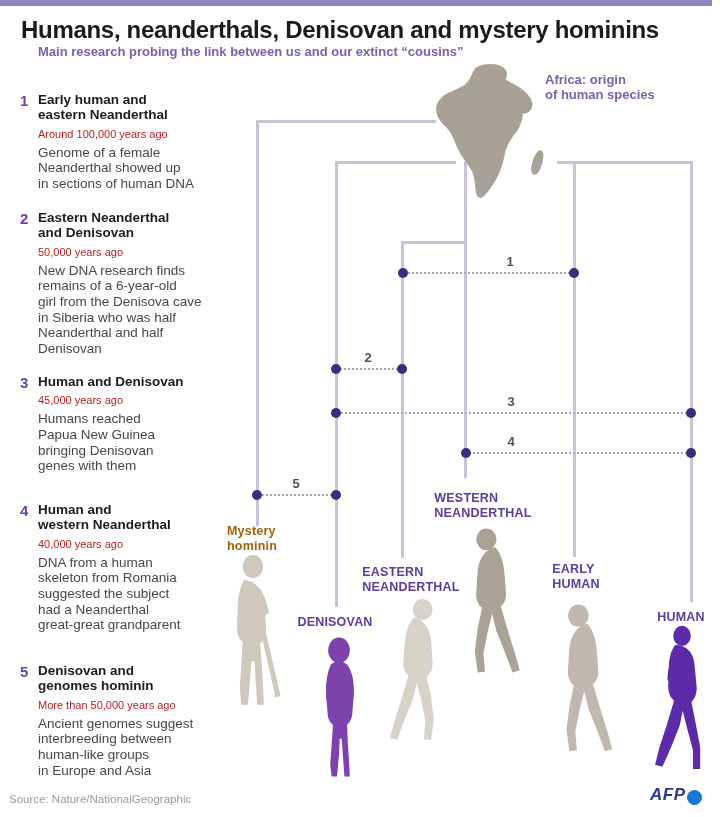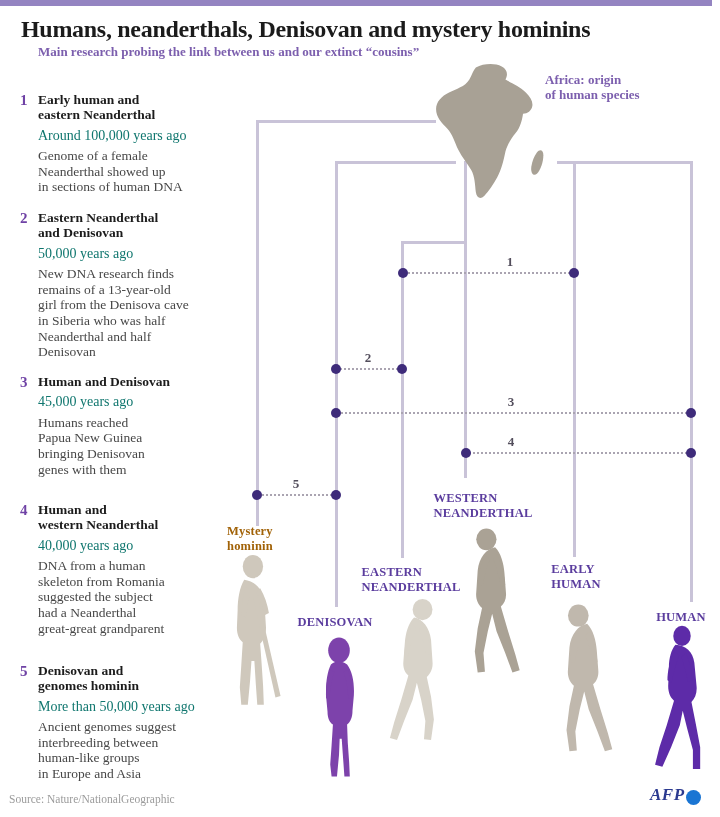--- a/index.html
+++ b/index.html
@@ -1,37 +1,37 @@
 <!DOCTYPE html>
 <html><head>
 <meta charset="utf-8">
 <style>
   * { margin:0; padding:0; box-sizing:border-box; }
   html,body { background:#ffffff; }
   .page {
     position:relative; width:712px; height:817px; overflow:hidden;
     background:#ffffff;
-    font-family:Liberation Serif, serif;
+    font-family:Liberation Sans, sans-serif;
   }
   .topbar { position:absolute; left:0; top:0; width:720px; height:6px; background:#9484c1; }
 
   .title {
     position:absolute; left:21px; top:16px; width:690px;
     font-size:24px; font-weight:700; color:#1b1b1b; letter-spacing:-0.3px;
   }
   .subtitle {
     position:absolute; left:22px; top:44px; width:600px;
     font-size:13px; font-weight:700; color:#7c5fae;padding-left:16px;
   }
 
   
   .event { position:absolute; left:20px; width:210px; display:flex; }
   .ev-num { width:18px; flex:0 0 18px; font-size:15px; font-weight:700; color:#6f42a5; }
   .ev-heading { font-size:13.5px; font-weight:700; color:#1c1c1c; line-height:1.13; white-space:pre-line; }
-  .ev-when { margin-top:5px; font-size:14px; color:#0f766e; line-height:1.1; }
+  .ev-when { margin-top:5px; font-size:11px; color:#b91c1c; line-height:1.1; }
   .ev-desc { margin-top:5px; font-size:13.5px; color:#474747; line-height:1.16; white-space:pre-line; }
 
   
   .vline, .hline { position:absolute; background:#c9c3d8; }
   .vline { width:3px; }
   .hline { height:3px; }
   .dotline { position:absolute; border-top:2px dotted #aaa4b1; height:0; }
   .dot { position:absolute; width:10px; height:10px; border-radius:50%; background:#3e2b7a; }
   .linknum { position:absolute; transform:translateX(-50%); font-size:13px; font-weight:700; color:#534e5c; }
 
@@ -85,21 +85,21 @@
 in sections of human DNA</div>
     </div>
   </div>
   <div class="event" style="top:210px">
     <span class="ev-num">2</span>
     <div class="ev-body">
       <div class="ev-heading">Eastern Neanderthal
 and Denisovan</div>
       <div class="ev-when">50,000 years ago</div>
       <div class="ev-desc">New DNA research finds
-remains of a 13-year-old
+remains of a 6-year-old
 girl from the Denisova cave
 in Siberia who was half
 Neanderthal and half
 Denisovan</div>
     </div>
   </div>
   <div class="event" style="top:374px">
     <span class="ev-num">3</span>
     <div class="ev-body">
       <div class="ev-heading">Human and Denisovan</div>

